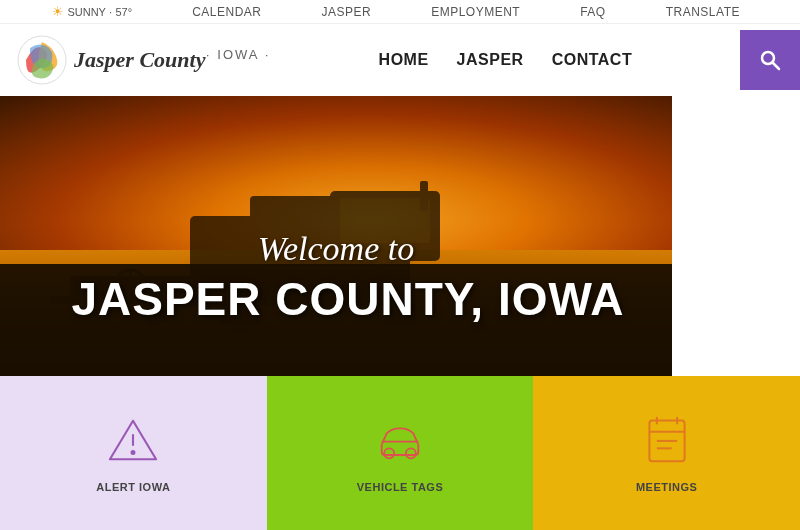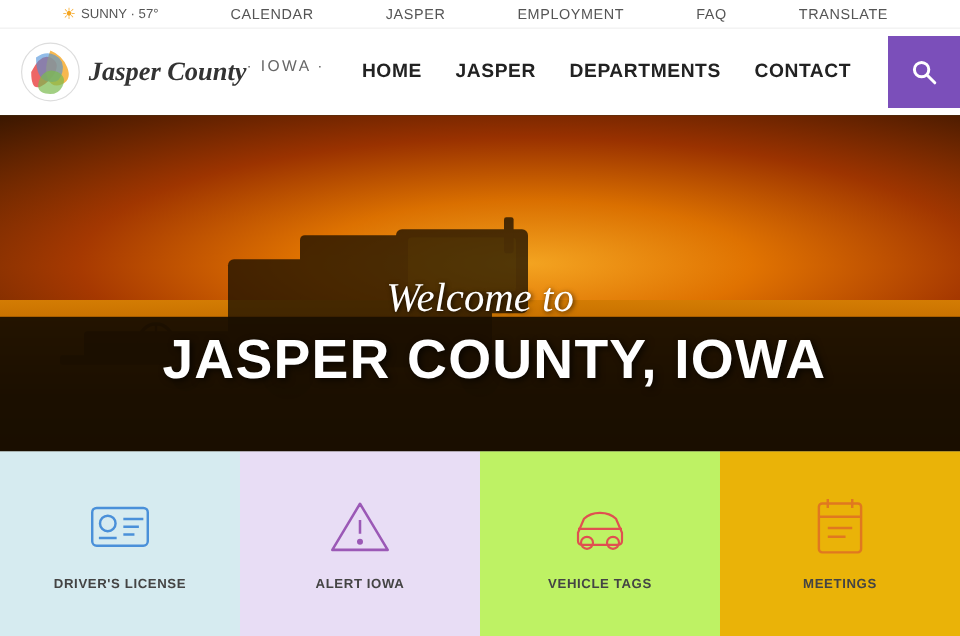--- a/index.html
+++ b/index.html
@@ -92,21 +92,21 @@
       align-items: center;
       justify-content: center;
       cursor: pointer;
       font-size: 22px;
       flex-shrink: 0;
     }
 
     
     .hero {
       position: relative;
-      width: 800px;
+      width: 672px;
       height: 280px;
       overflow: hidden;
       background: #1a1400;
     }
     .hero-bg {
       width: 100%;
       height: 100%;
       background: linear-gradient(
         to bottom,
         #3a2800 0%,
@@ -190,21 +190,21 @@
     .card-label {
       font-size: 11px;
       font-weight: bold;
       letter-spacing: 0.5px;
       color: #444;
       text-align: center;
     }
     .card-0 { background: #d6ebf0; }
     .card-1 { background: #d9eddc; }
     .card-2 { background: #e8ddf5; }
-    .card-3 { background: #bef264; }
+    .card-3 { background: #84cc16; }
     .card-4 { background: #eab308; }
     .card-5 { background: #fdf5d0; }
 
     .icon-license svg,
     .icon-jail svg,
     .icon-alert svg,
     .icon-car svg,
     .icon-meetings svg,
     .icon-elections svg {
       width: 50px;
@@ -239,21 +239,20 @@
     </svg>
     <div class="logo-text">
       <span class="logo-script">Jasper County</span>
       <span class="logo-sub">· IOWA ·</span>
     </div>
   </div>
 
   <nav class="nav-main">
     <a href="#">HOME</a>
     <a href="#">JASPER</a>
-    <a href="#">DEPARTMENTS</a>
     <a href="#">CONTACT</a>
   </nav>
 
   <button class="search-btn">
     <svg width="24" height="24" viewBox="0 0 24 24" fill="none" stroke="white" stroke-width="2.5" stroke-linecap="round">
       <circle cx="10" cy="10" r="6"></circle>
       <line x1="14.5" y1="14.5" x2="21" y2="21"></line>
     </svg>
   </button>
 </div>
@@ -294,33 +293,20 @@
   <div class="hero-ground"></div>
 
   <div class="hero-text">
     <div class="hero-script">Welcome to</div>
     <div class="hero-title">JASPER COUNTY, IOWA</div>
   </div>
 </div>
 
 <div class="cards-row">
 
-  <div class="card card-0">
-    <div class="card-icon icon-license">
-      <svg width="54" height="38" viewBox="0 0 54 38" fill="none" stroke="#4a90d9" stroke-width="2.2" xmlns="http://www.w3.org/2000/svg">
-        <rect x="2" y="2" width="50" height="34" rx="4"></rect>
-        <circle cx="16" cy="16" r="7"></circle>
-        <line x1="8" y1="29" x2="24" y2="29"></line>
-        <line x1="30" y1="12" x2="48" y2="12"></line>
-        <line x1="30" y1="19" x2="44" y2="19"></line>
-        <line x1="30" y1="26" x2="40" y2="26"></line>
-      </svg>
-    </div>
-    <span class="card-label">DRIVER'S LICENSE</span>
-  </div>
 
 
   <div class="card card-2">
     <div class="card-icon icon-alert">
       <svg width="52" height="48" viewBox="0 0 52 48" fill="none" stroke="#9b59b6" stroke-width="2.2" xmlns="http://www.w3.org/2000/svg">
         <polygon points="26,4 50,44 2,44" stroke-linejoin="round"></polygon>
         <line x1="26" y1="18" x2="26" y2="30"></line>
         <circle cx="26" cy="37" r="1.5" fill="#9b59b6"></circle>
       </svg>
     </div>

